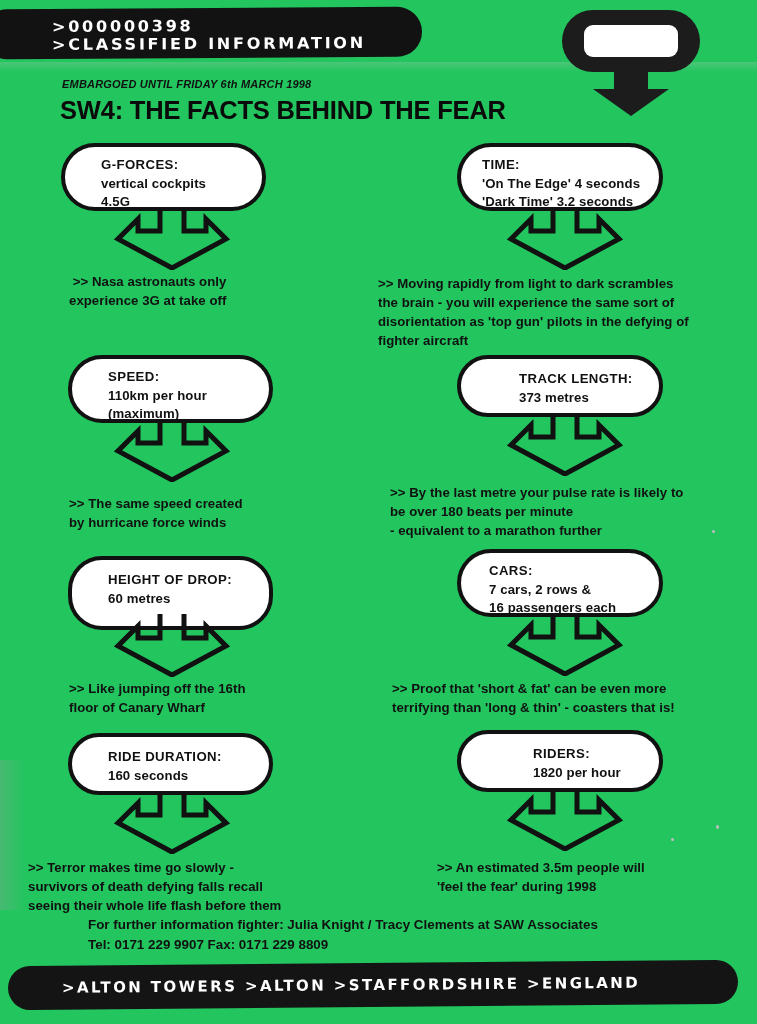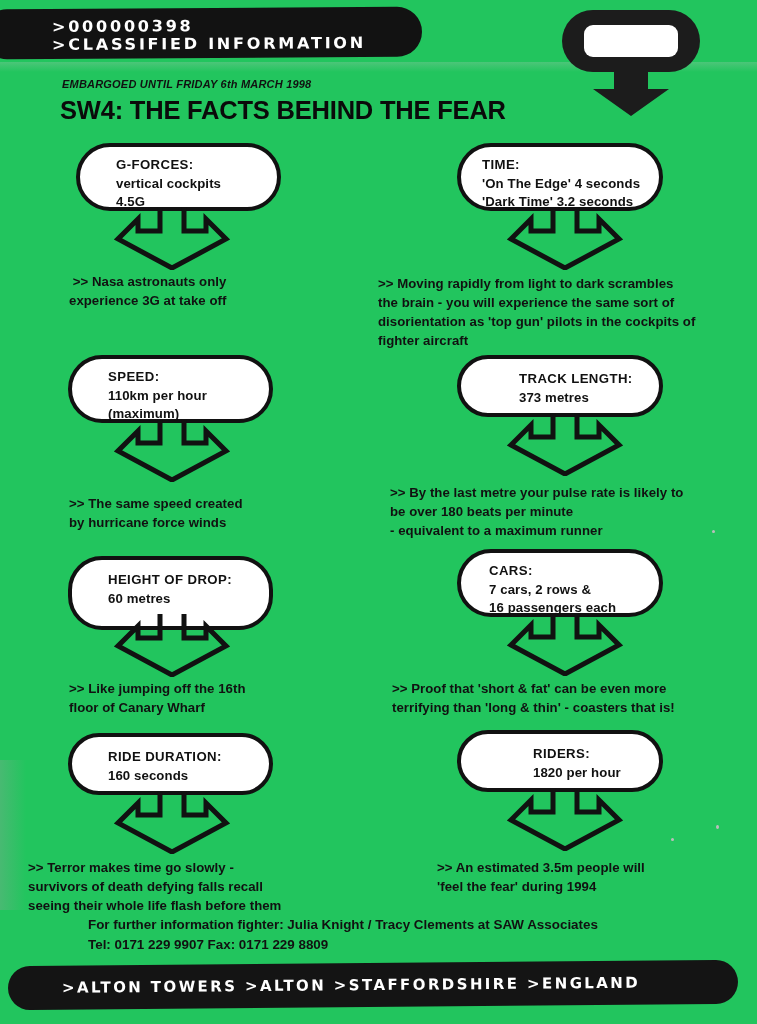--- a/index.html
+++ b/index.html
@@ -186,21 +186,21 @@
       <rect x="5" y="4" width="138" height="62" rx="31" ry="31" fill="#1c1c1c"></rect>
       <rect x="27" y="19" width="94" height="32" rx="9" ry="9" fill="#ffffff"></rect>
       <path d="M57 62 L91 62 L91 83 L112 83 L74 110 L36 83 L57 83 Z" fill="#1c1c1c"></path>
     </svg>
   </div>
 
   <div class="embargo">EMBARGOED UNTIL FRIDAY 6th MARCH 1998</div>
   <div class="main-title">SW4: THE FACTS BEHIND THE FEAR</div>
 
   <div class="block">
-    <div class="fact-box" style="left:76px; top:143px; width:205px; height:68px;">
+    <div class="fact-box" style="left:61px; top:143px; width:205px; height:68px;">
       <div class="fact-line title">G-FORCES:</div>
       <div class="fact-line">vertical cockpits</div>
       <div class="fact-line">4.5G</div>
     </div>
     <div class="arrow-wrap" style="left:113px; top:207px;">
       <svg width="118" height="63" viewBox="0 0 118 63">
         <path d="M47 0 L47 24 L25 24 L25 12 L5 32 L59 61 L113 32 L93 12 L93 24 L71 24 L71 0" fill="none" stroke="#111" stroke-width="5" stroke-linejoin="miter"></path>
       </svg>
     </div>
     <div class="note" style="left:69px; top:272px;text-align:right;">
@@ -266,39 +266,39 @@
       <div class="fact-line">'Dark Time' 3.2 seconds</div>
     </div>
     <div class="arrow-wrap" style="left:506px; top:207px;">
       <svg width="118" height="63" viewBox="0 0 118 63">
         <path d="M47 0 L47 24 L25 24 L25 12 L5 32 L59 61 L113 32 L93 12 L93 24 L71 24 L71 0" fill="none" stroke="#111" stroke-width="5" stroke-linejoin="miter"></path>
       </svg>
     </div>
     <div class="note" style="left:378px; top:274px;">
       <div>&gt;&gt; Moving rapidly from light to dark scrambles</div>
       <div>the brain - you will experience the same sort of</div>
-      <div>disorientation as 'top gun' pilots in the cockpits of</div>
+      <div>disorientation as 'top gun' pilots in the defying of</div>
       <div>fighter aircraft</div>
     </div>
   </div>
 
   <div class="block">
     <div class="fact-box" style="left:457px; top:355px; width:206px; height:62px; padding-top:11px; padding-left:58px;">
       <div class="fact-line title">TRACK LENGTH:</div>
       <div class="fact-line">373 metres</div>
     </div>
     <div class="arrow-wrap" style="left:506px; top:413px;">
       <svg width="118" height="63" viewBox="0 0 118 63">
         <path d="M47 0 L47 24 L25 24 L25 12 L5 32 L59 61 L113 32 L93 12 L93 24 L71 24 L71 0" fill="none" stroke="#111" stroke-width="5" stroke-linejoin="miter"></path>
       </svg>
     </div>
     <div class="note" style="left:390px; top:483px;">
       <div>&gt;&gt; By the last metre your pulse rate is likely to</div>
       <div>be over 180 beats per minute</div>
-      <div>- equivalent to a maximum runner</div>
+      <div>- equivalent to a marathon further</div>
     </div>
   </div>
 
   <div class="block">
     <div class="fact-box" style="left:457px; top:549px; width:206px; height:68px; padding-left:28px;">
       <div class="fact-line title">CARS:</div>
       <div class="fact-line">7 cars, 2 rows &amp;</div>
       <div class="fact-line">16 passengers each</div>
     </div>
     <div class="arrow-wrap" style="left:506px; top:613px;">
@@ -317,21 +317,21 @@
       <div class="fact-line title">RIDERS:</div>
       <div class="fact-line">1820 per hour</div>
     </div>
     <div class="arrow-wrap" style="left:506px; top:788px;">
       <svg width="118" height="63" viewBox="0 0 118 63">
         <path d="M47 0 L47 24 L25 24 L25 12 L5 32 L59 61 L113 32 L93 12 L93 24 L71 24 L71 0" fill="none" stroke="#111" stroke-width="5" stroke-linejoin="miter"></path>
       </svg>
     </div>
     <div class="note" style="left:437px; top:858px;">
       <div>&gt;&gt; An estimated 3.5m people will</div>
-      <div>'feel the fear' during 1994</div>
+      <div>'feel the fear' during 1998</div>
     </div>
   </div>
 
   <div class="contact">
     <div>For further information fighter: Julia Knight / Tracy Clements at SAW Associates</div>
     <div>Tel: 0171 229 9907  Fax: 0171 229 8809</div>
   </div>
 
   <div class="bottom-banner">
     <div class="bottom-banner-text">&gt;ALTON TOWERS  &gt;ALTON  &gt;STAFFORDSHIRE  &gt;ENGLAND</div>

